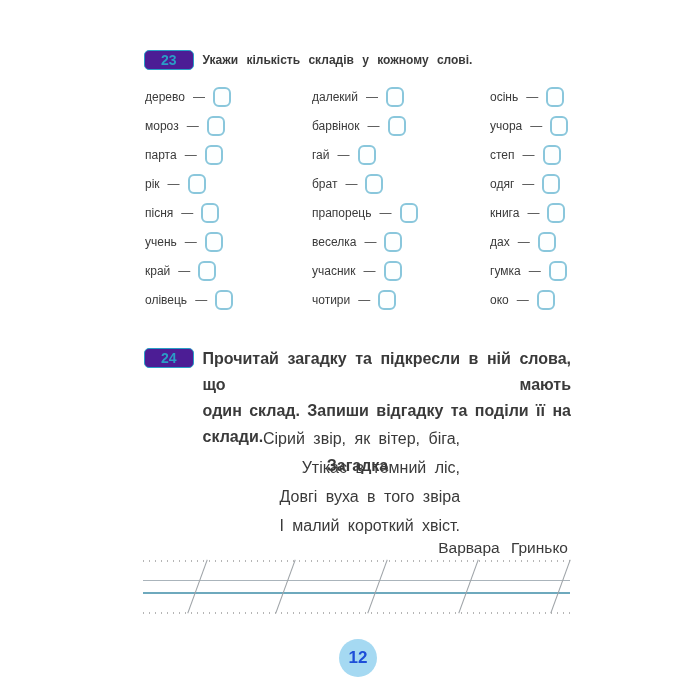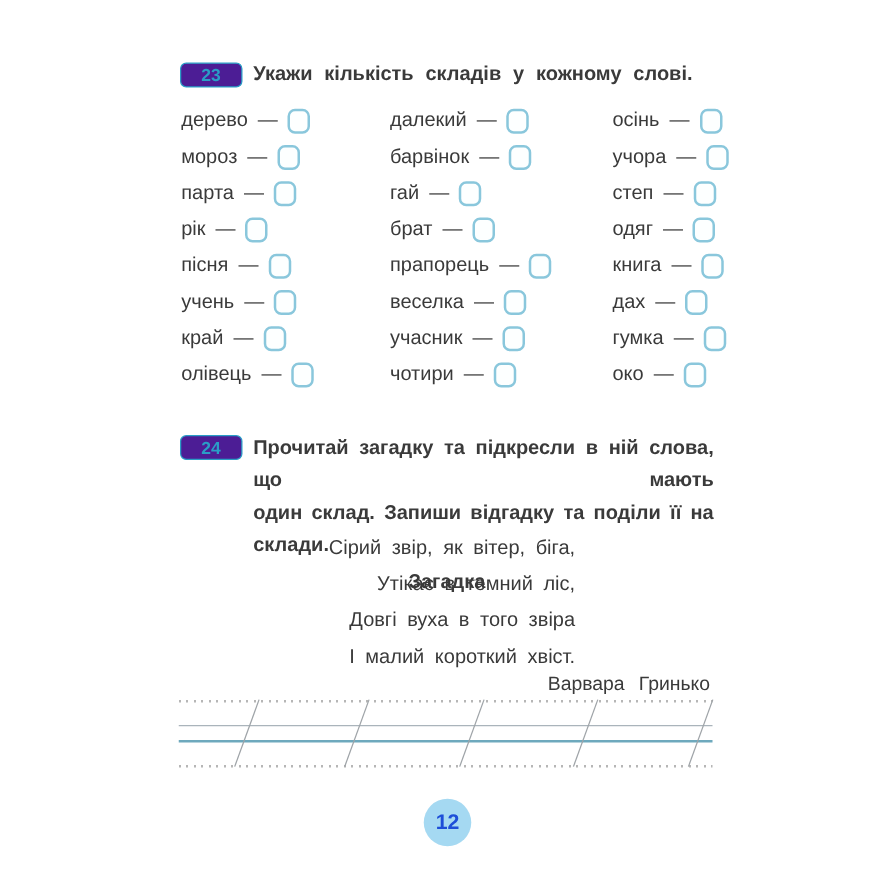--- a/index.html
+++ b/index.html
@@ -23,28 +23,28 @@
   .badge {
     display: inline-flex; align-items: center; justify-content: center;
     min-width: 23px; height: 20px; padding: 0 16px;
     border: 1.6px solid var(--accent-blue); border-radius: 5px;
     color: var(--accent-blue); font-weight: bold; font-size: 14px;
     background: #4c1d95; flex: 0 0 auto;
   }
 
   
   #ex23-header { position: absolute; top: 50px; left: 144px; display: flex; align-items: center; gap: 9px; }
-  #ex23-title { font-weight: bold; font-size: 16px; word-spacing: 5px; }
+  #ex23-title { font-weight: bold; font-size: 12px; word-spacing: 5px; }
 
   #ex23-grid { position: absolute; top: 82px; left: 145px; display: flex; }
   .col { display: flex; flex-direction: column; }
   .col-0 { width: 155px; }
   .col-1 { width: 178px; margin-left: 12px; }
   .col-2 { width: 122px; }
-  .item { height: 29px; display: flex; align-items: center; font-size: 16px; text-align: center; }
+  .item { height: 29px; display: flex; align-items: center; font-size: 12px; text-align: center; }
   .dash { margin: 0 8px; color: #4a4a4a; }
   .count-box {
     width: 18px; height: 20px; flex: 0 0 auto;
     border: 2px solid var(--box-border); border-radius: 6px;
     background: #fdffff;
   }
 
   
   #ex24 { position: absolute; top: 346px; left: 144px; width: 427px; }
   #ex24-header { display: flex; align-items: flex-start; gap: 9px; }

